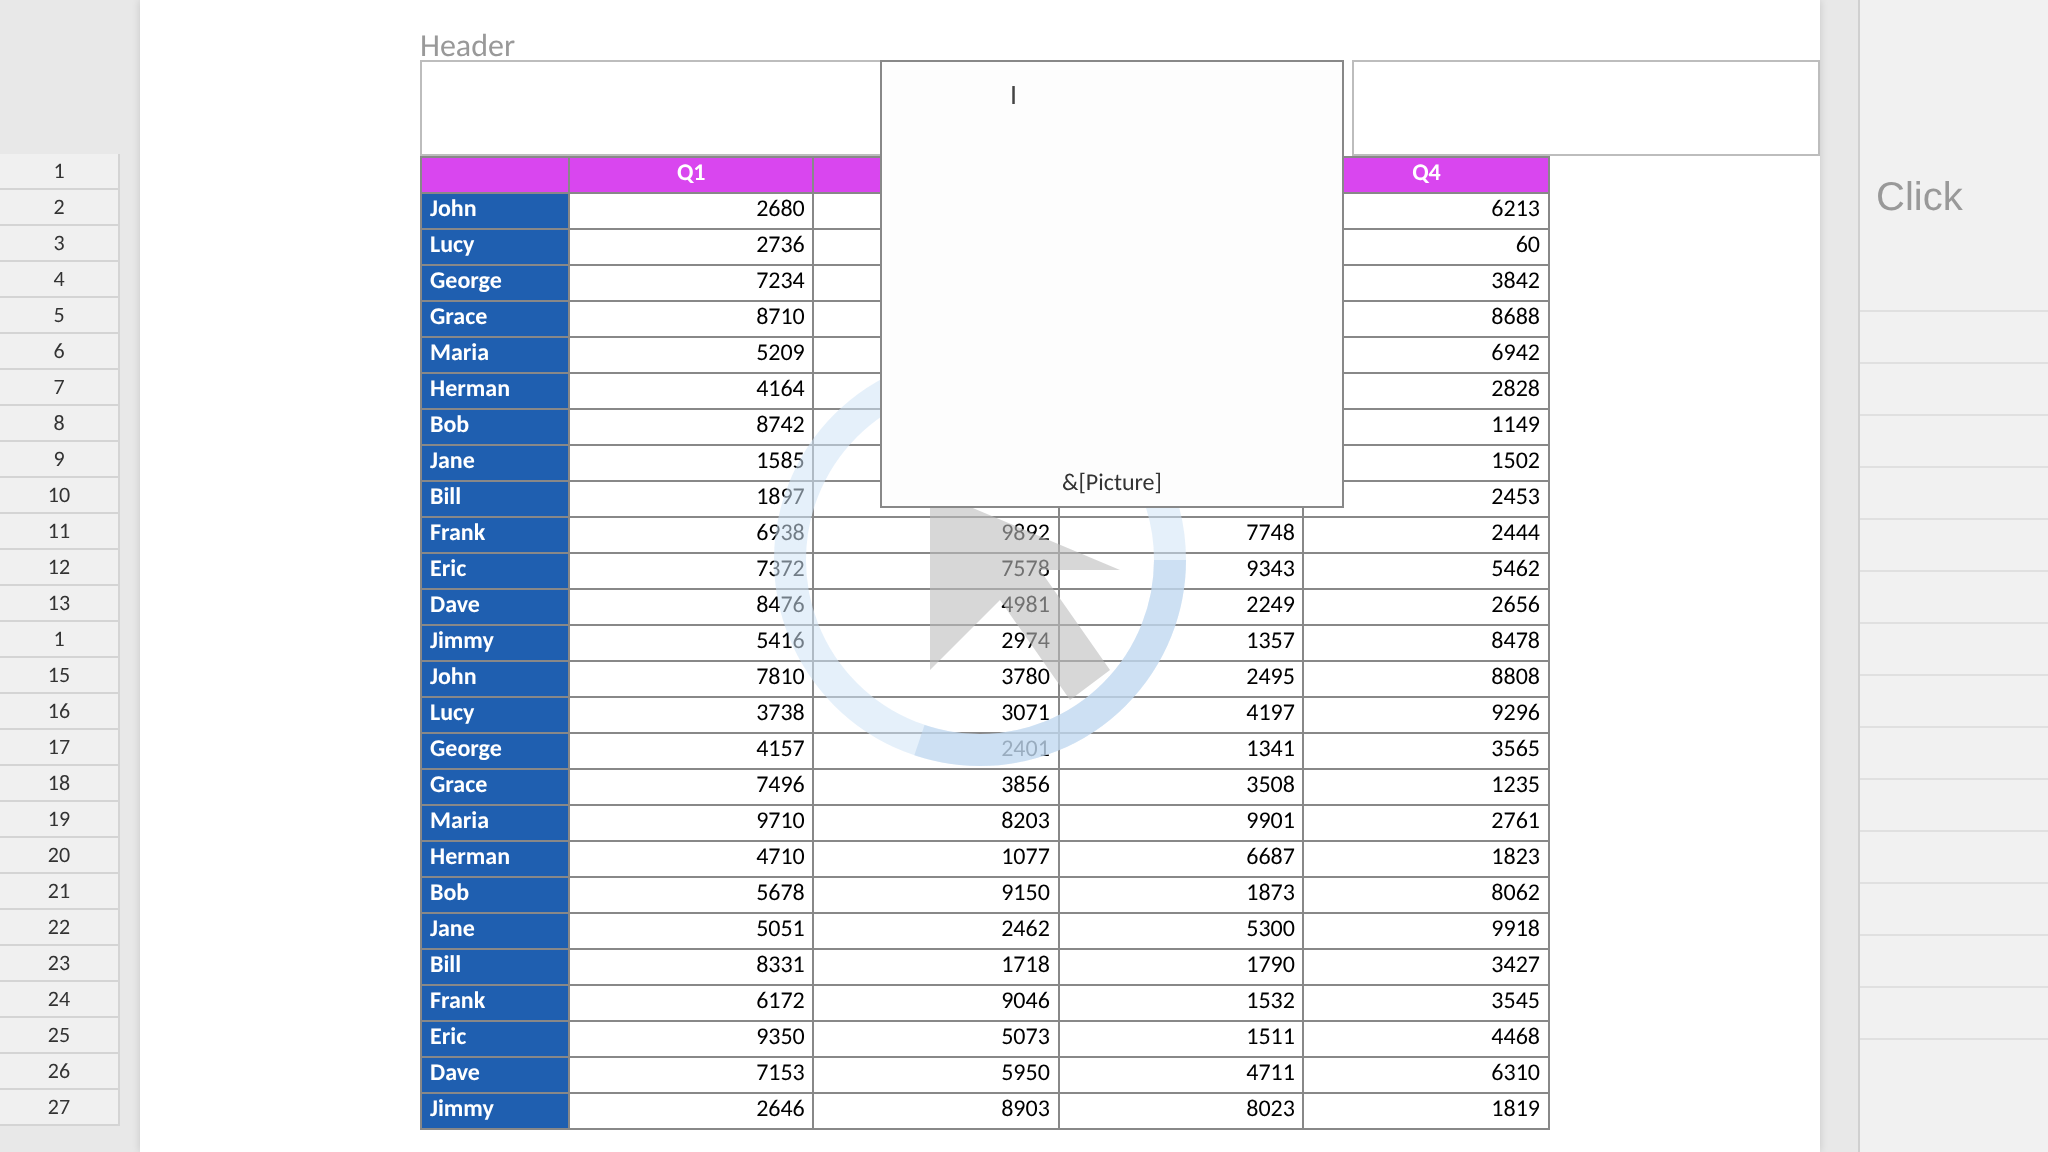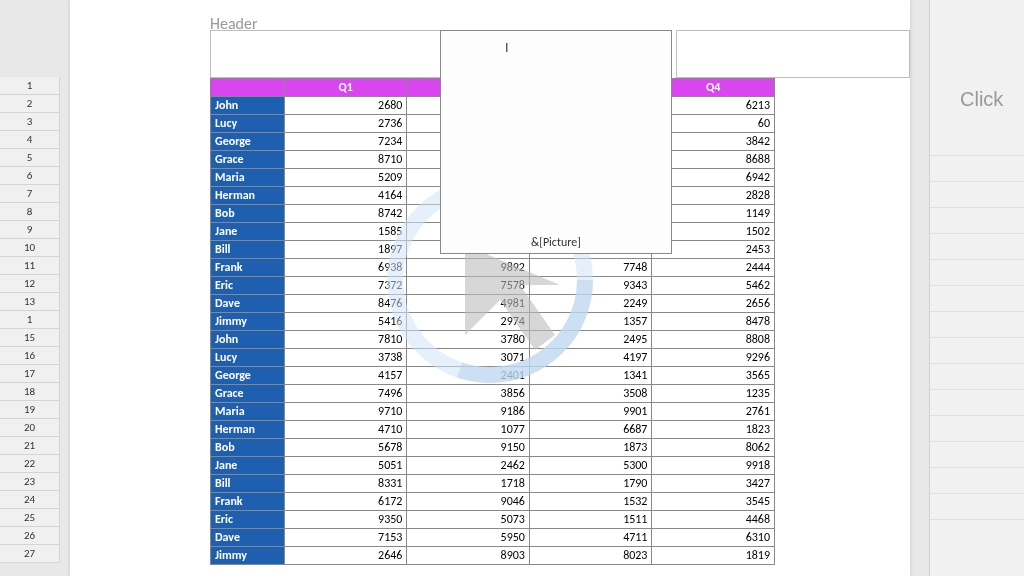--- a/index.html
+++ b/index.html
@@ -118,21 +118,21 @@
   }
   .side-panel {
     position: absolute;
     right: 0; top: 0;
     width: 95px; height: 576px;
     background: #f1f1f1;
     border-left: 1px solid #d0d0d0;
   }
   .side-panel-text {
     position: absolute;
-    top: 88px; left: 30px;
+    top: 88px; left: 8px;
     color: #999; font-size: 20px;
     font-family: "Segoe UI", sans-serif;
   }
   .side-panel-lines {
     position: absolute;
     top: 130px; left: 0; right: 0;
   }
   .side-line {
     height: 26px;
     border-bottom: 1px solid #e0e0e0;
@@ -315,21 +315,21 @@
           <tr>
             <td class="name">Grace</td>
             <td class="num">7496</td>
             <td class="num">3856</td>
             <td class="num">3508</td>
             <td class="num">1235</td>
           </tr>
           <tr>
             <td class="name">Maria</td>
             <td class="num">9710</td>
-            <td class="num">9186</td>
+            <td class="num">8203</td>
             <td class="num">9901</td>
             <td class="num">2761</td>
           </tr>
           <tr>
             <td class="name">Herman</td>
             <td class="num">4710</td>
             <td class="num">1077</td>
             <td class="num">6687</td>
             <td class="num">1823</td>
           </tr>

